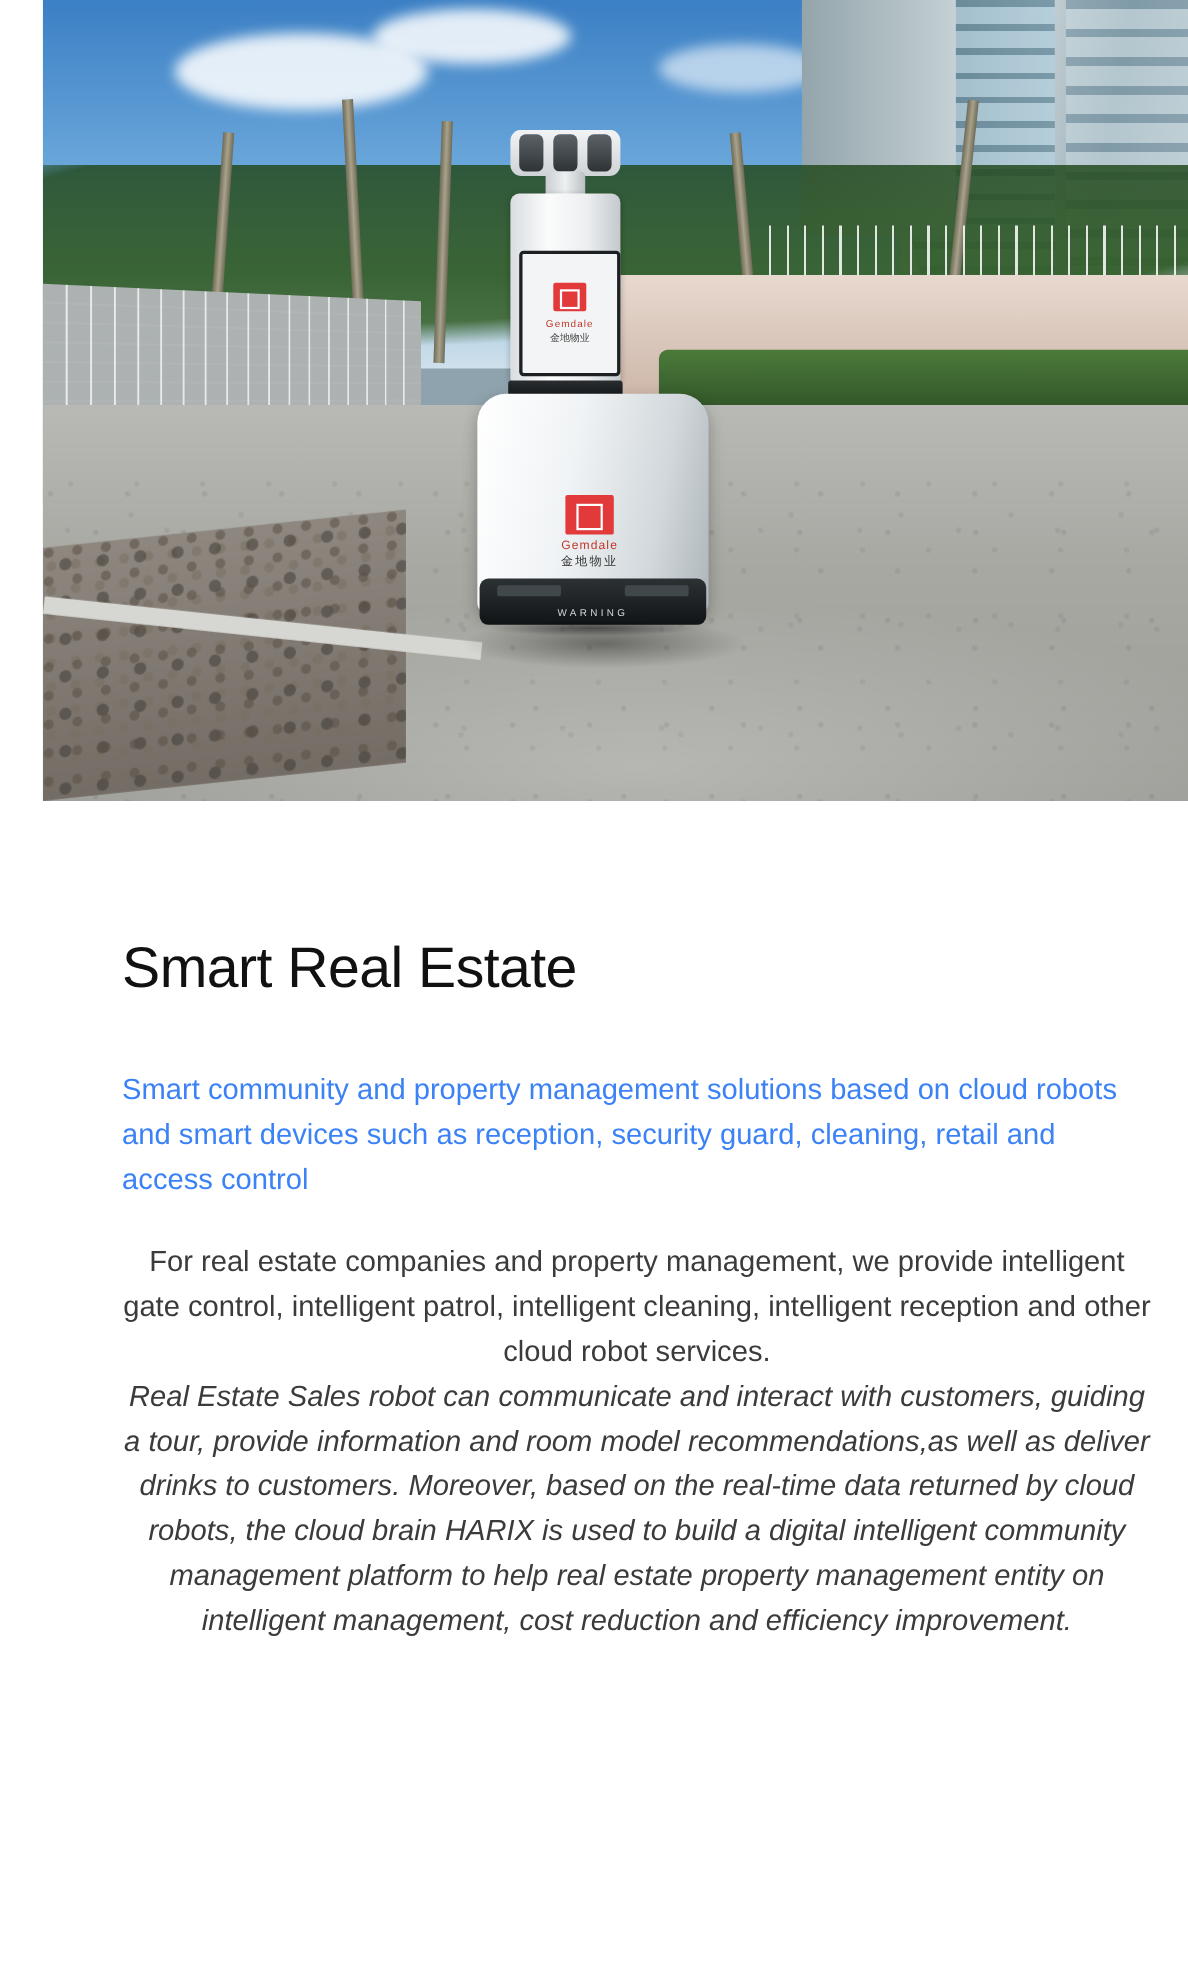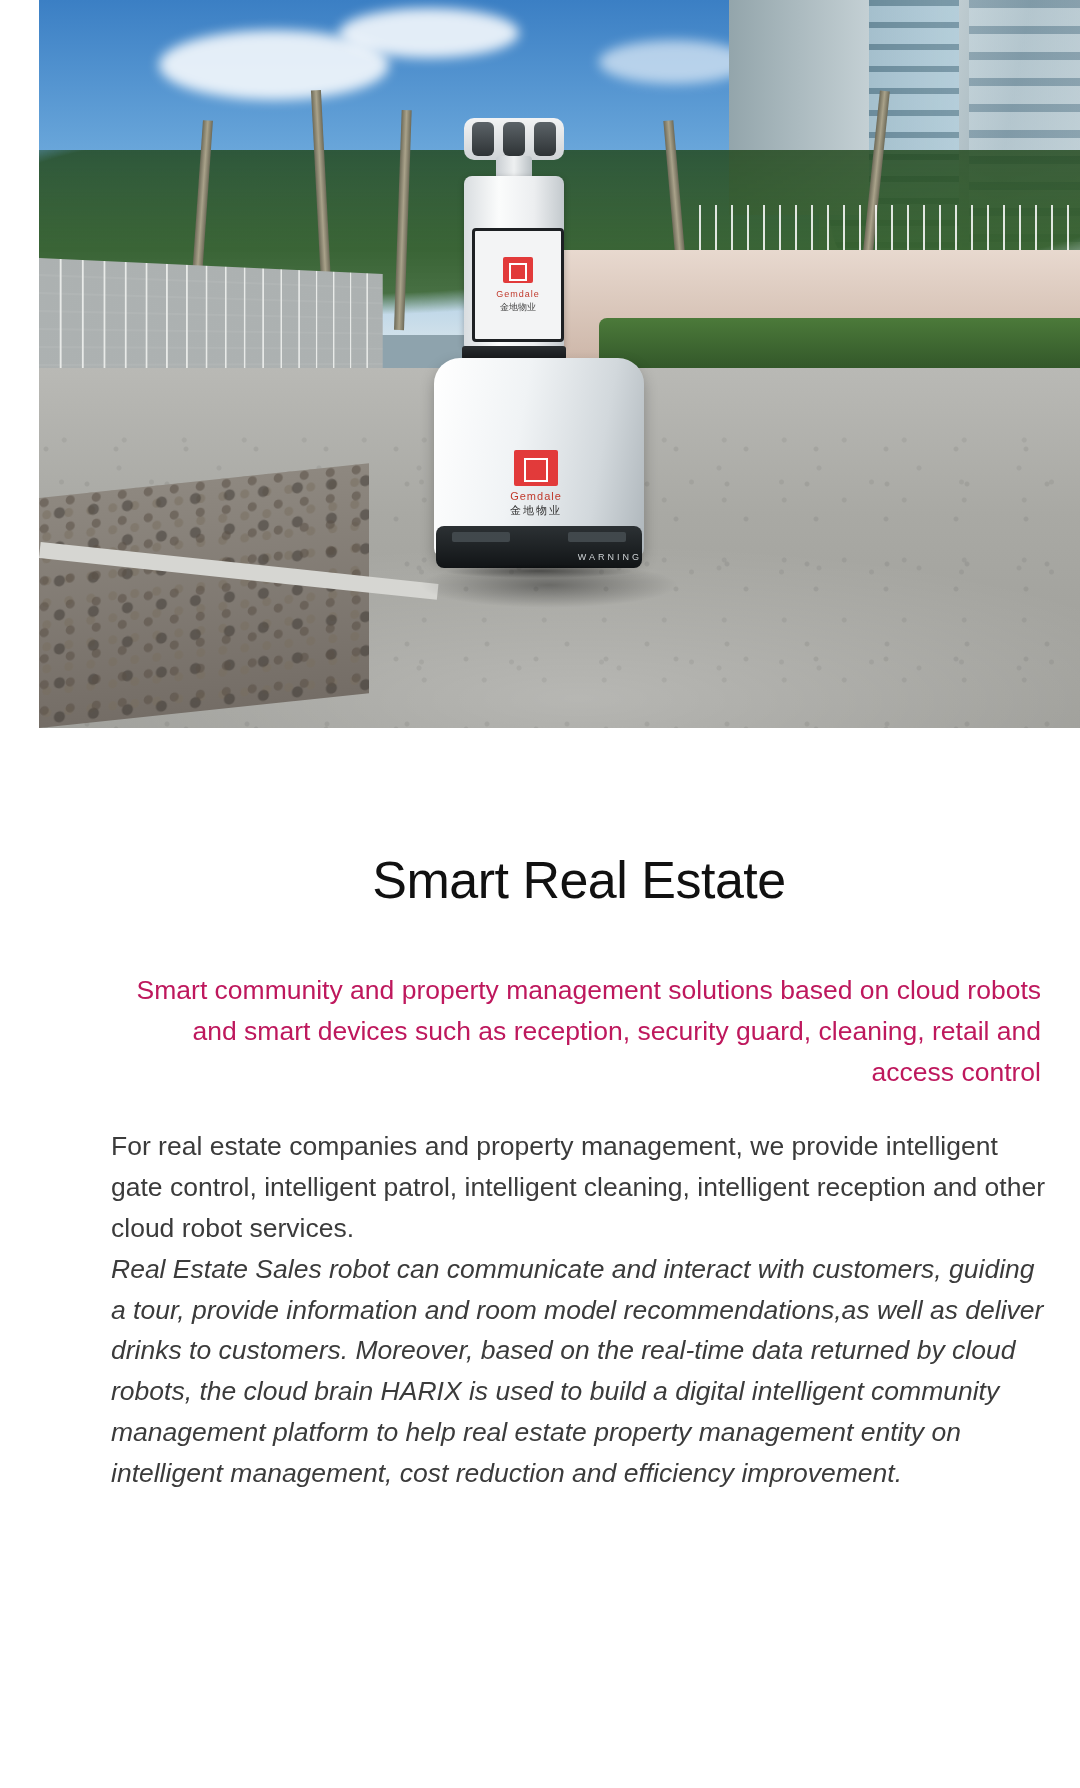--- a/index.html
+++ b/index.html
@@ -259,61 +259,60 @@
     content:""; position:absolute; left:10px; top:8px; width:20px; height:20px; border:2px solid #fff;
   }
   .robot .base-logo .en { font-size: 11px; color:#c0392b; letter-spacing:1px; margin-top:4px; }
   .robot .base-logo .cn { font-size: 11px; color:#333; margin-top:1px; letter-spacing:2px; }
   .robot .bumper {
     position:absolute; left: 2px; top: 408px; width: 206px; height: 42px;
     background: linear-gradient(180deg,#2c3134,#111416);
     border-radius: 8px;
   }
   .robot .bumper .warn {
-    position:absolute; left: 0; right: 0; top: 26px; text-align:right;
+    position:absolute; left: 0; right: 0; top: 26px; text-align:center;
     color:#cfd3d6; font-size: 9px; letter-spacing: 3px;
   }
   .robot .bumper .slot {
     position:absolute; top: 6px; width: 58px; height: 10px; background:#41484c; border-radius:2px;
   }
   .robot .bumper .slot.l { left: 16px; }
   .robot .bumper .slot.r { right: 16px; }
   .robot .wheelshadow {
     position:absolute; left: 12px; top: 446px; width: 186px; height: 14px;
     background: radial-gradient(ellipse at center, rgba(0,0,0,.45), rgba(0,0,0,0) 72%);
   }
 
   
   .content {
     padding: 0 72px;
     box-sizing: border-box;
   }
   .title {
-    text-align: center;
+    text-align: left;
     font-size: 52px;
     font-weight: 400;
     color: #111111;
     margin: 122px 0 0 0;
     letter-spacing: -0.5px;
   }
   .lead {
     font-size: 26.5px;
     line-height: 1.54;
-    color: #be185d;
+    color: #3b82f6;
     margin: 60px 0 0 0;
     max-width: 930px;
-    text-align: right;
   }
   .body-block {
     font-size: 26.5px;
     line-height: 1.54;
     color: #3b3b3b;
     margin: 34px 0 0 0;
   }
-  .body-block p { margin: 0; }
+  .body-block p { margin: 0; text-align: center; }
   .body-block p + p { margin-top: 0; font-style: italic; }
   .spacer { height: 120px; }
 </style>
 </head>
 <body>
 
 <div class="page">
 
   <div class="hero" aria-label="Gemdale security patrol cloud robot on a residential community walkway with palm trees and apartment buildings">
     <div class="hero-scene">

